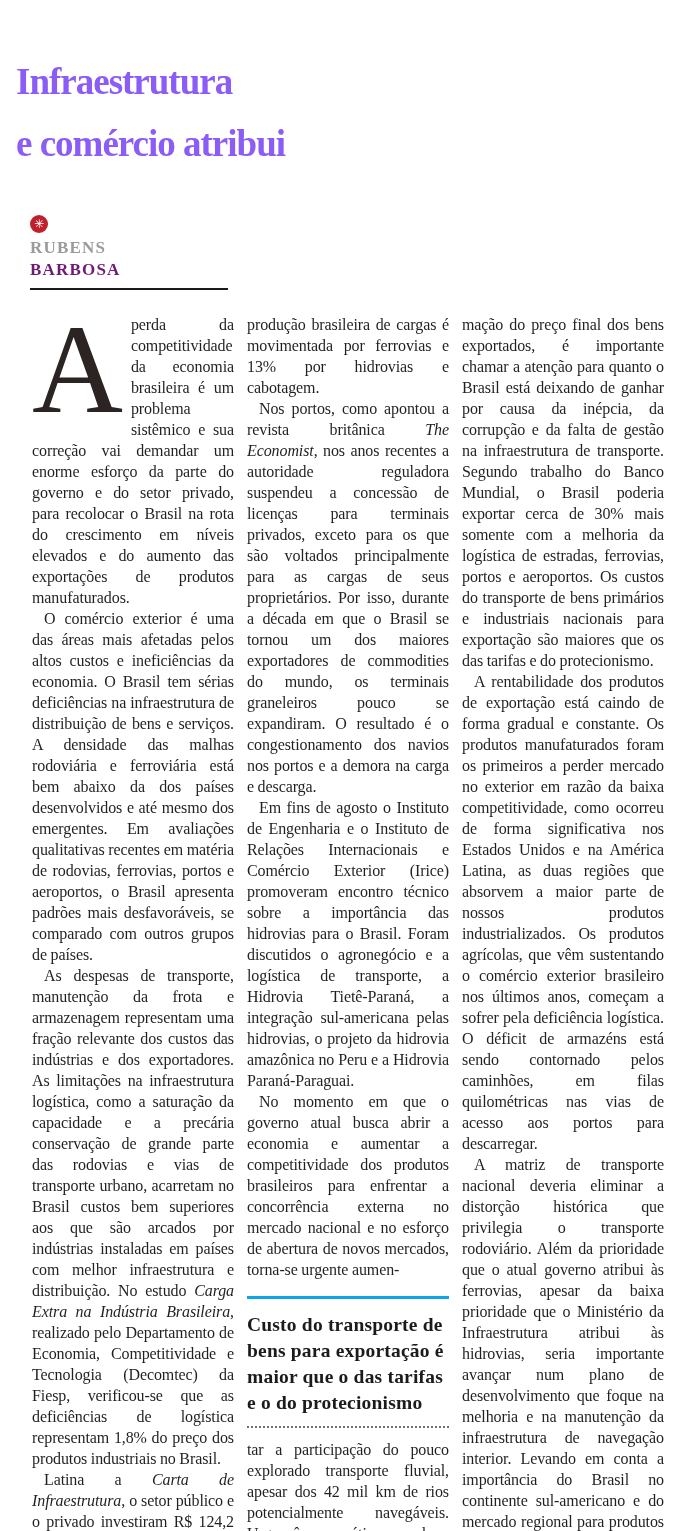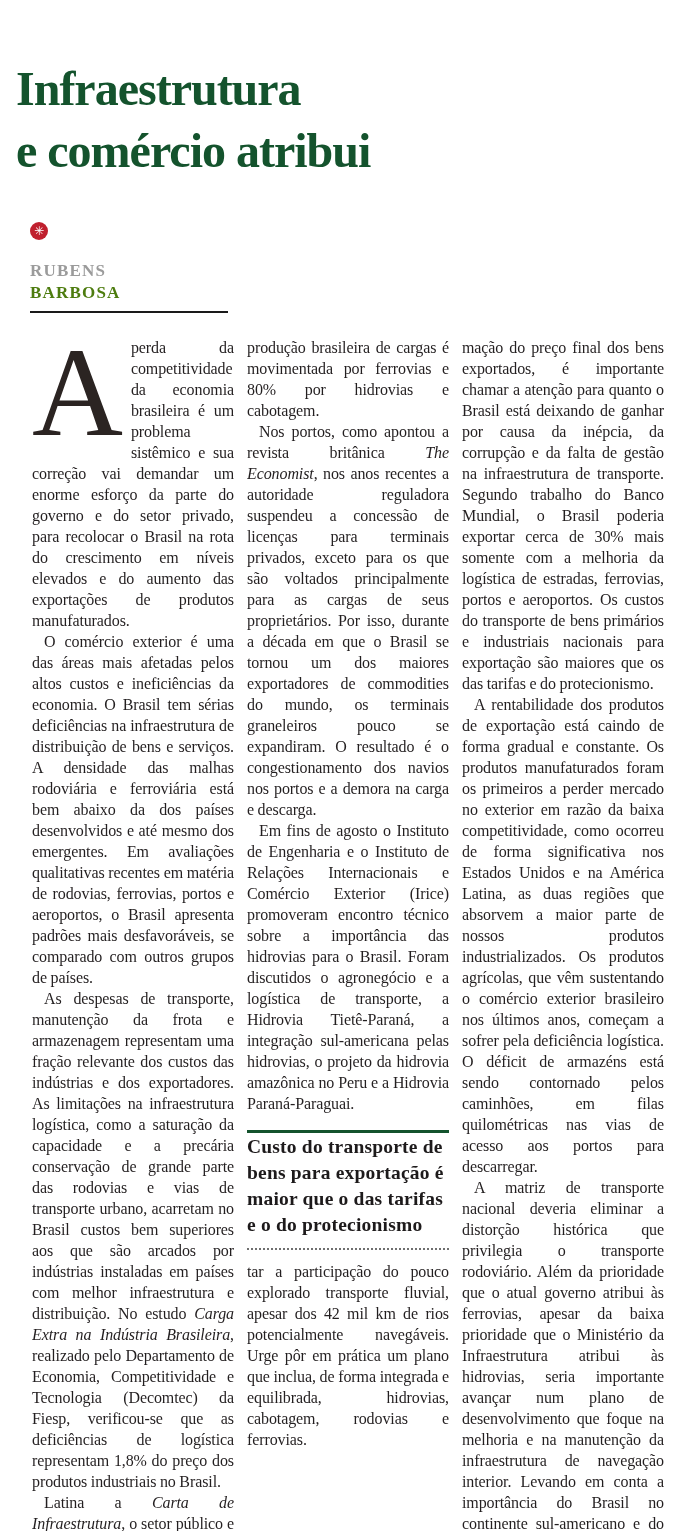--- a/index.html
+++ b/index.html
@@ -6,39 +6,39 @@
   body{
     width:690px;height:1531px;overflow:hidden;position:relative;
     font-family:"Liberation Serif", serif;
     color:#231f20;
   }
   
   .title{
     padding:26px 11px 0 16px;
     font-family:"Liberation Serif", serif;
     font-weight:700;
-    font-size:48px;
+    font-size:37px;
     line-height:62px;
     letter-spacing:-1px;
-    color:#14532d;
+    color:#8b5cf6;
   }
   
   .byline{margin:40px 0 0 30px;width:198px;}
   .badge{
     width:18px;height:18px;border-radius:50%;
     background:#c0202e;color:#ffffff;
     font-size:12px;line-height:18px;text-align:center;
     font-family:"DejaVu Sans", sans-serif;
   }
   .author-first,.author-last{
     font-family:"Liberation Serif", serif;
     font-weight:700;font-size:17px;line-height:22px;letter-spacing:1.2px;
   }
-  .author-first{color:#9b9b9b;margin-top:20px;}
-  .author-last{color:#4d7c0f;}
+  .author-first{color:#9b9b9b;margin-top:4px;}
+  .author-last{color:#701a75;}
   .byline-rule{border-top:2px solid #1a1a1a;margin-top:7px;width:198px;}
   
   .article{
     display:flex;gap:13px;
     padding-left:32px;margin-top:24px;
   }
   .col{width:202px;height:1231px;overflow:hidden;}
   .col p{
     margin:0;text-align:justify;
     font-size:16px;line-height:21px;letter-spacing:-0.1px;
@@ -47,21 +47,21 @@
   .col p.indent{text-indent:12px;}
   .italic{font-style:italic;}
   .dropcap{
     float:left;
     font-size:126px;line-height:0.84;
     padding:3px 8px 10px 0;
     color:#2b2422;
     font-weight:400;
   }
   
-  .pullquote{margin:16px 0 10px;border-top:3px solid #14532d;padding-top:1px;}
+  .pullquote{margin:16px 0 10px;border-top:3px solid #0ea5e9;padding-top:13px;}
   .pullquote-text{
     font-weight:700;font-size:19.5px;line-height:26px;
     letter-spacing:0.2px;color:#1d1a1b;text-align:left;
   }
   .pullquote-dots{border-bottom:2px dotted #6f6f6f;margin:10px 0 11px;}
 </style>
 </head>
 <body>
 
 <h1 class="title"><span>Infraestrutura</span><br><span>e comércio atribui</span></h1>
@@ -74,23 +74,24 @@
 </div>
 
 <div class="article" id="article-root">
     <div class="col">
       <p><span class="dropcap">A</span><span>perda da competitividade da economia brasileira é um problema sistêmico e sua correção vai demandar um enorme esforço da parte do governo e do setor privado, para recolocar o Brasil na rota do crescimento em níveis elevados e do aumento das exportações de produtos manufaturados.</span></p>
       <p class="indent"><span>O comércio exterior é uma das áreas mais afetadas pelos altos custos e ineficiências da economia. O Brasil tem sérias deficiências na infraestrutura de distribuição de bens e serviços. A densidade das malhas rodoviária e ferroviária está bem abaixo da dos países desenvolvidos e até mesmo dos emergentes. Em avaliações qualitativas recentes em matéria de rodovias, ferrovias, portos e aeroportos, o Brasil apresenta padrões mais desfavoráveis, se comparado com outros grupos de países.</span></p>
       <p class="indent"><span>As despesas de transporte, manutenção da frota e armazenagem representam uma fração relevante dos custos das indústrias e dos exportadores. As limitações na infraestrutura logística, como a saturação da capacidade e a precária conservação de grande parte das rodovias e vias de transporte urbano, acarretam no Brasil custos bem superiores aos que são arcados por indústrias instaladas em países com melhor infraestrutura e distribuição. No estudo </span><span class="italic">Carga Extra na Indústria Brasileira</span><span>, realizado pelo Departamento de Economia, Competitividade e Tecnologia (Decomtec) da Fiesp, verificou-se que as deficiências de logística representam 1,8% do preço dos produtos industriais no Brasil.</span></p>
       <p class="indent"><span>Latina a </span><span class="italic">Carta de Infraestrutura</span><span>, o setor público e o privado investiram R$ 124,2 bilhões, ou 1,8% do PIB, em 2018. Os investimentos concentram-se no setor rodoviário, com 23,7% do total, as ferrovias recebem 5,3% e as hidrovias, apenas 0,7%, ou 0,01% do PIB.</span></p>
     </div>
     <div class="col">
-      <p><span>produção brasileira de cargas é movimentada por ferrovias e 80% por hidrovias e cabotagem.</span></p>
+      <p><span>produção brasileira de cargas é movimentada por ferrovias e 13% por hidrovias e cabotagem.</span></p>
       <p class="indent"><span>Nos portos, como apontou a revista britânica </span><span class="italic">The Economist</span><span>, nos anos recentes a autoridade reguladora suspendeu a concessão de licenças para terminais privados, exceto para os que são voltados principalmente para as cargas de seus proprietários. Por isso, durante a década em que o Brasil se tornou um dos maiores exportadores de commodities do mundo, os terminais graneleiros pouco se expandiram. O resultado é o congestionamento dos navios nos portos e a demora na carga e descarga.</span></p>
       <p class="indent"><span>Em fins de agosto o Instituto de Engenharia e o Instituto de Relações Internacionais e Comércio Exterior (Irice) promoveram encontro técnico sobre a importância das hidrovias para o Brasil. Foram discutidos o agronegócio e a logística de transporte, a Hidrovia Tietê-Paraná, a integração sul-americana pelas hidrovias, o projeto da hidrovia amazônica no Peru e a Hidrovia Paraná-Paraguai.</span></p>
+      <p class="indent"><span>No momento em que o governo atual busca abrir a economia e aumentar a competitividade dos produtos brasileiros para enfrentar a concorrência externa no mercado nacional e no esforço de abertura de novos mercados, torna-se urgente aumen-</span></p>
       <div class="pullquote">
         <div class="pullquote-text">Custo do transporte de bens para exportação é maior que o das tarifas e o do protecionismo</div>
         <div class="pullquote-dots"></div>
       </div>
       <p><span>tar a participação do pouco explorado transporte fluvial, apesar dos 42 mil km de rios potencialmente navegáveis. Urge pôr em prática um plano que inclua, de forma integrada e equilibrada, hidrovias, cabotagem, rodovias e ferrovias.</span></p>
     </div>
     <div class="col">
       <p><span>mação do preço final dos bens exportados, é importante chamar a atenção para quanto o Brasil está deixando de ganhar por causa da inépcia, da corrupção e da falta de gestão na infraestrutura de transporte. Segundo trabalho do Banco Mundial, o Brasil poderia exportar cerca de 30% mais somente com a melhoria da logística de estradas, ferrovias, portos e aeroportos. Os custos do transporte de bens primários e industriais nacionais para exportação são maiores que os das tarifas e do protecionismo.</span></p>
       <p class="indent"><span>A rentabilidade dos produtos de exportação está caindo de forma gradual e constante. Os produtos manufaturados foram os primeiros a perder mercado no exterior em razão da baixa competitividade, como ocorreu de forma significativa nos Estados Unidos e na América Latina, as duas regiões que absorvem a maior parte de nossos produtos industrializados. Os produtos agrícolas, que vêm sustentando o comércio exterior brasileiro nos últimos anos, começam a sofrer pela deficiência logística. O déficit de armazéns está sendo contornado pelos caminhões, em filas quilométricas nas vias de acesso aos portos para descarregar.</span></p>
       <p class="indent"><span>A matriz de transporte nacional deveria eliminar a distorção histórica que privilegia o transporte rodoviário. Além da prioridade que o atual governo atribui às ferrovias, apesar da baixa prioridade que o Ministério da Infraestrutura atribui às hidrovias, seria importante avançar num plano de desenvolvimento que foque na melhoria e na manutenção da infraestrutura de navegação interior. Levando em conta a importância do Brasil no continente sul-americano e do mercado regional para produtos brasileiros, é primordial negociar um acordo fluvial amazônico e renegociar o atual acordo de transporte fluvial que rege a Hidrovia Paraná-Paraguai para torná-lo permanente, de modo a que se crie uma autoridade internacional que vise à segurança jurídica dos usuários e atraia investimentos para o desenvolvimento regional.</span></p>

